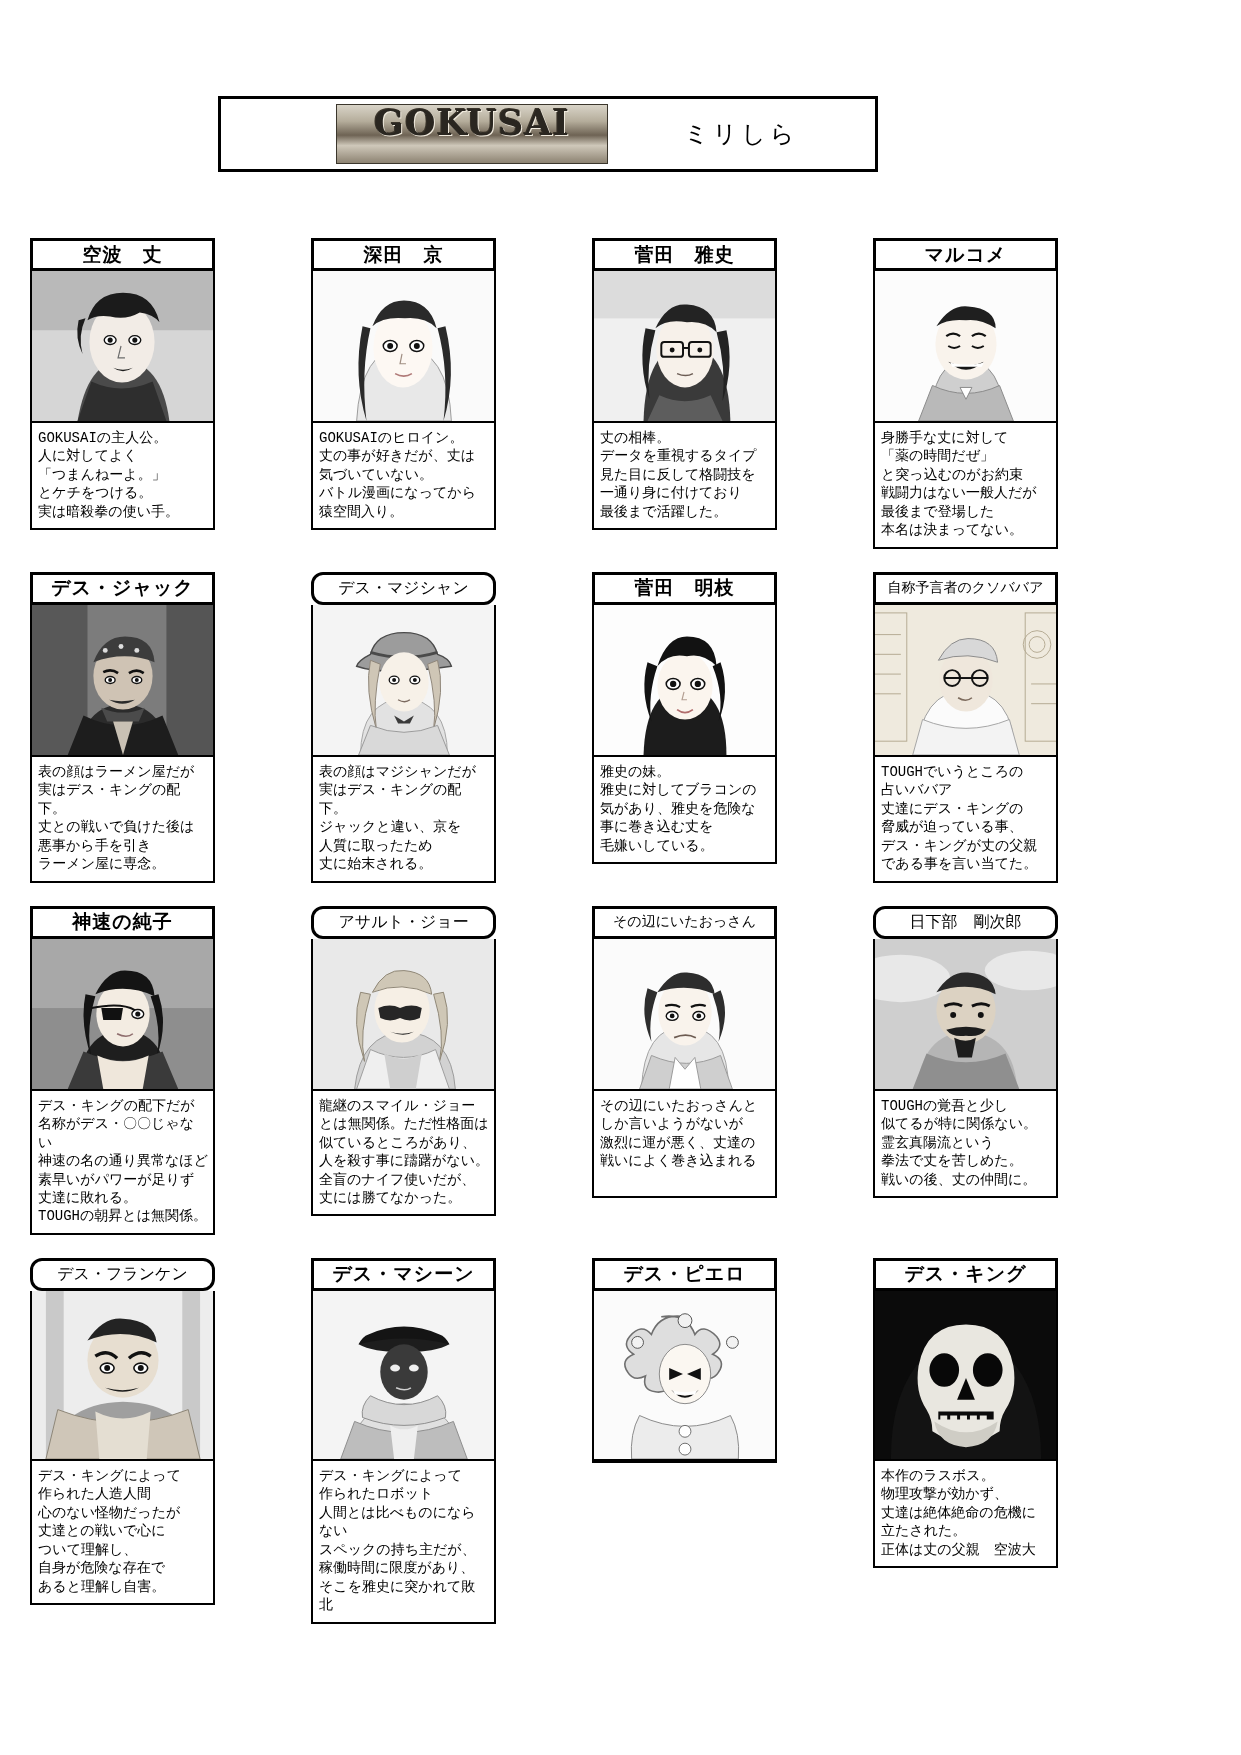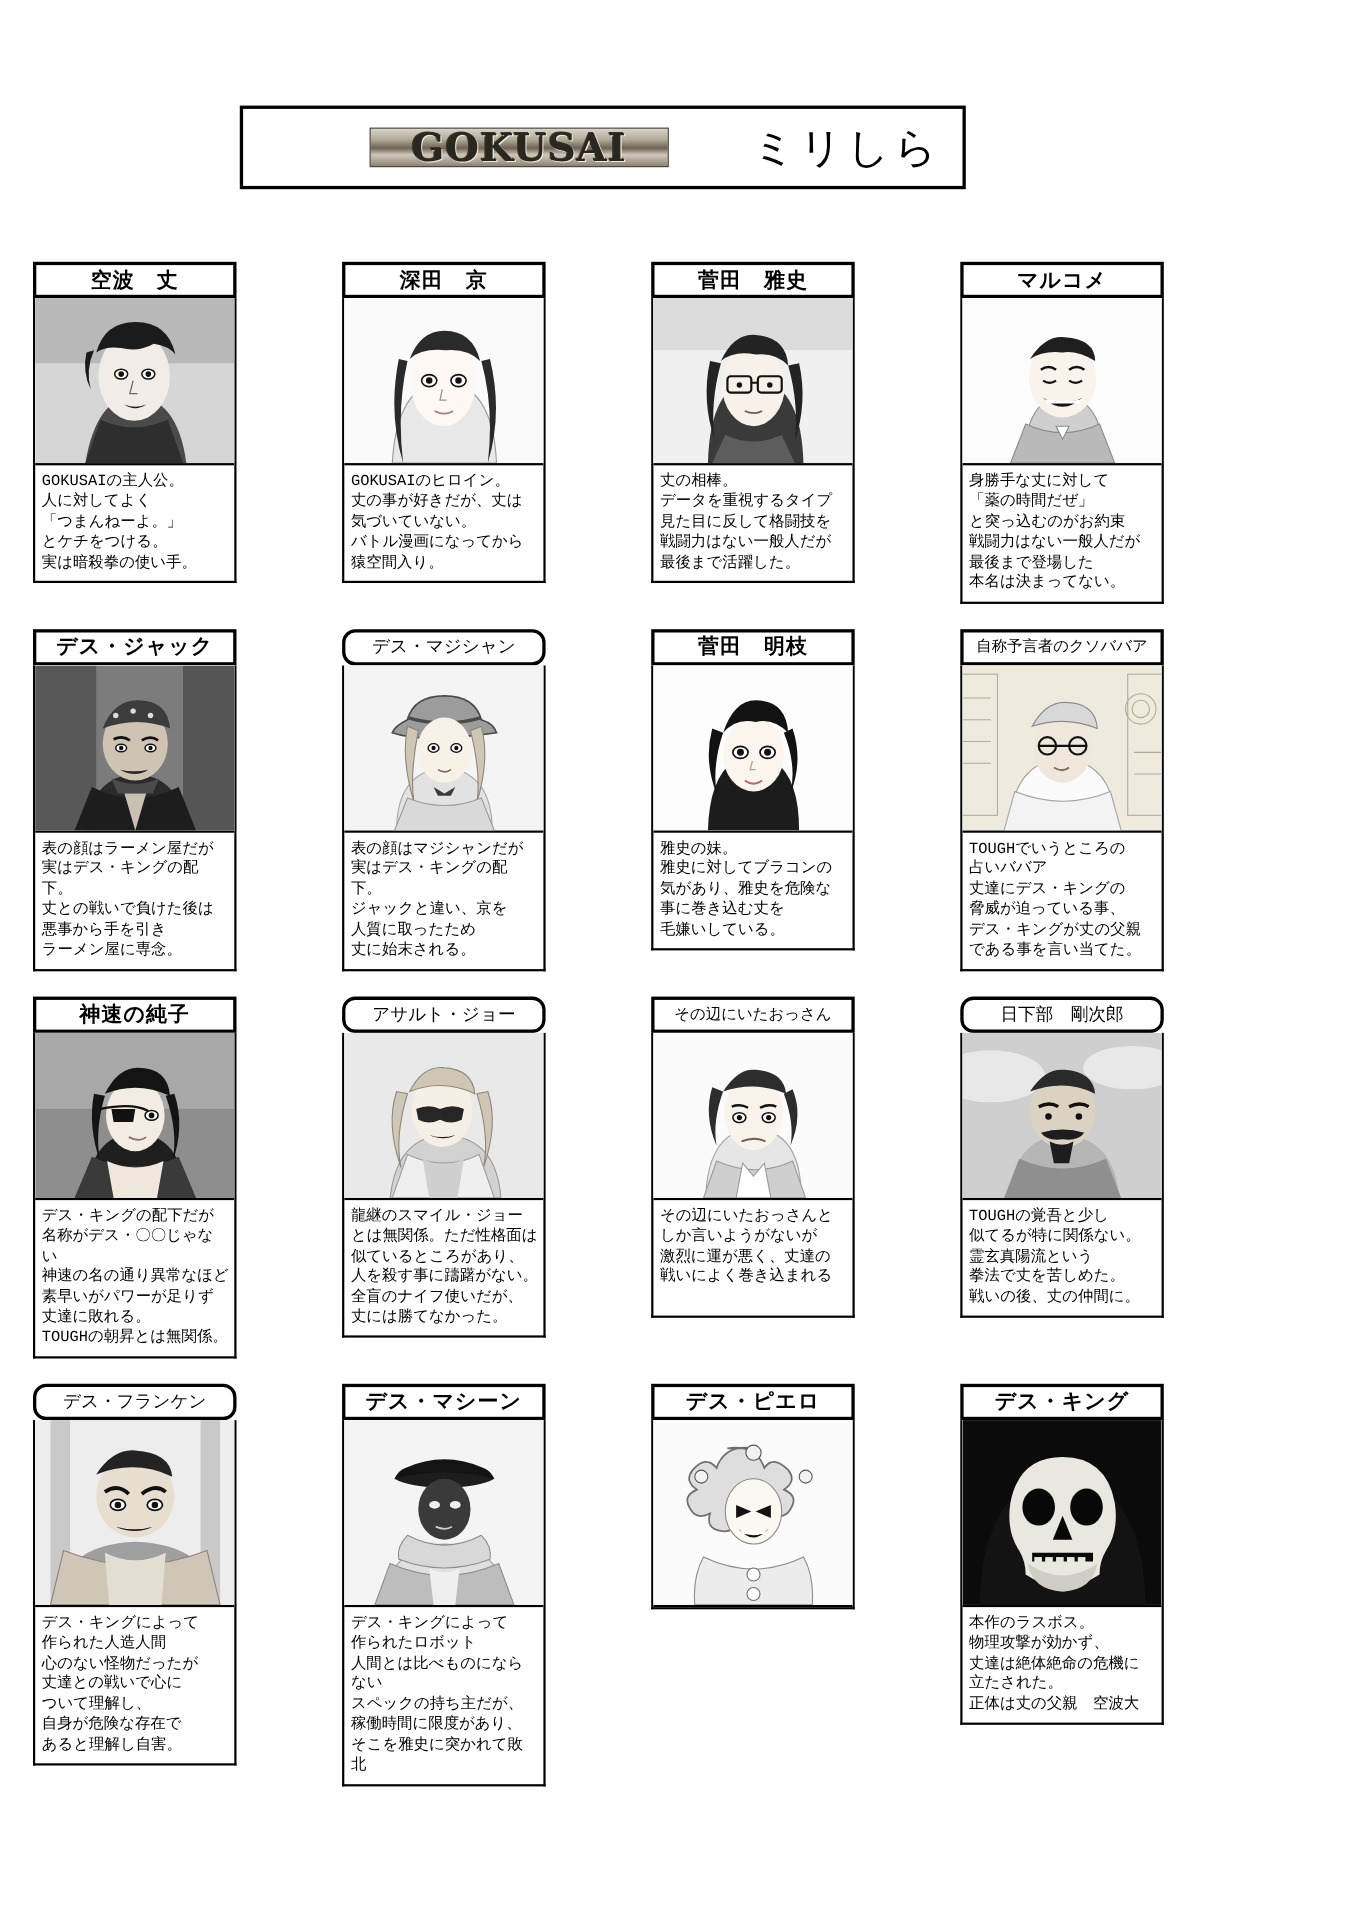--- a/index.html
+++ b/index.html
@@ -21,40 +21,40 @@
     width:660px;
     height:76px;
     border:3px solid #000;
     box-sizing:border-box;
     display:flex;
     align-items:center;
   }
   .logo-box{
     margin-left:115px;
     width:272px;
-    height:36px;
+    height:60px;
     background:linear-gradient(180deg,#d9d4c8 0%, #b5ad9b 28%, #6e6354 52%, #cfc8ba 70%, #8d8372 100%);
     border:1px solid #3b362c;
     display:flex;
     align-items:flex-start;
     justify-content:center;
     box-sizing:border-box;
   }
   .logo-text{
     font-family:"DejaVu Serif", serif;
     font-size:35px;
     letter-spacing:1px;
     font-weight:700;
     color:#2a2620;
     text-shadow:1px 1px 0 #efe9dc, -1px -1px 0 #3a342a;
     line-height:1;
   }
   .header-sub{
     margin-left:76px;
-    font-size:38px;
+    font-size:24px;
     letter-spacing:4px;
     font-weight:400;
     font-family:"DejaVu Sans", sans-serif;
   }
 
   
   .grid{
     position:absolute;
     left:30px;
     top:238px;
@@ -205,21 +205,21 @@
           <line x1="104" y1="78" x2="110" y2="78" stroke="#111" stroke-width="2"></line>
           <circle cx="93" cy="80" r="2.5" fill="#111"></circle>
           <circle cx="121" cy="80" r="2.5" fill="#111"></circle>
           <path d="M98 104 q9 4 16 0" fill="none" stroke="#6b5c54" stroke-width="1.5"></path>
           <path d="M80 126 q26 12 52 0 l12 26 h-76z" fill="#5d5d5d"></path>
         </svg>
       </div>
       <div class="desc">丈の相棒。
 データを重視するタイプ
 見た目に反して格闘技を
-戦闘力はない一般人だが
+一通り身に付けており
 最後まで活躍した。</div>
     </div>
   </div>
 
   <div class="card">
     <div class="card-title">マルコメ</div>
     <div class="card-body">
       <div class="portrait">
         <svg viewBox="0 0 211 152" preserveAspectRatio="xMidYMid slice">
           <rect width="211" height="152" fill="#fcfcfc"></rect>

